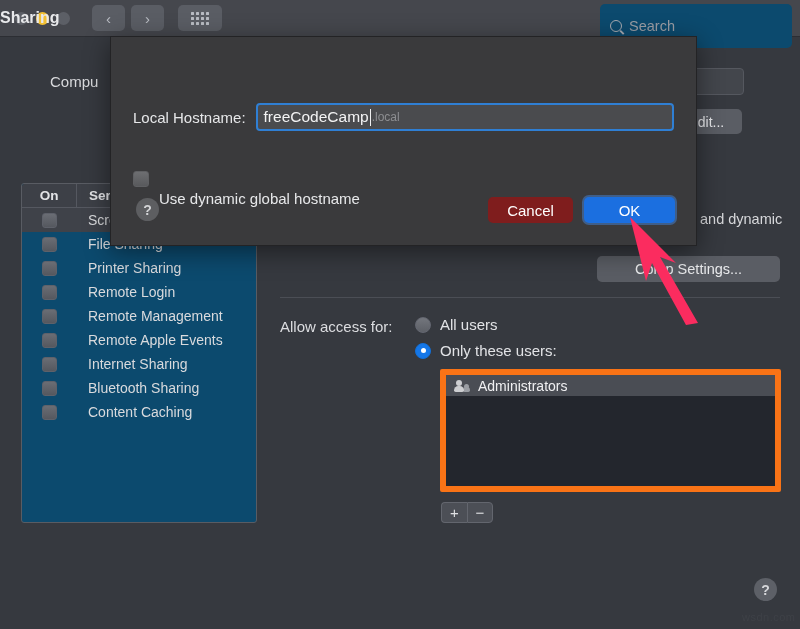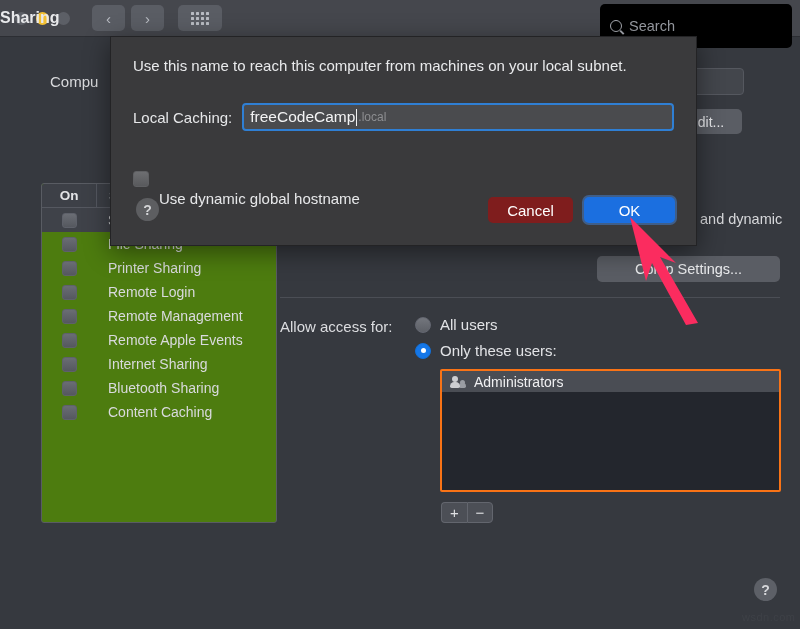--- a/index.html
+++ b/index.html
@@ -38,21 +38,21 @@
   .grid-ico { display: grid; grid-template-columns: repeat(4, 3px); gap: 2px; }
   .grid-ico i { width: 3px; height: 3px; background: #b9bcc3; border-radius: .5px; display: block; }
 
   .wintitle {
     position: absolute; left: 0; right: 0; top: 9px;
     color: #e8e9eb; font-size: 16px; font-weight: 600;
     pointer-events: none;
   }
   .searchbox {
     position: absolute; right: 8px; top: 4px; width: 192px; height: 44px;
-    background: #000000; border-radius: 5px;
+    background: #0c4a6e; border-radius: 5px;
     display: flex; align-items: center; gap: 7px; padding-left: 10px;
   }
   .mag { width: 12px; height: 12px; border: 1.7px solid #a7aab1; border-radius: 50%; position: relative; flex: none; }
   .mag::after { content:""; position:absolute; width:1.7px; height:5px; background:#a7aab1; right:-2px; bottom:-4px; transform: rotate(-45deg); }
   .searchph { color: #9a9da4; font-size: 14.5px; }
 
   
   .cn-label {
     position: absolute; left: 50px; top: 73px;
     color: #d8d9dc; font-size: 15px;
@@ -64,23 +64,22 @@
   .edit-btn {
     position: absolute; left: 680px; top: 109px; width: 62px; height: 25px;
     background: #5a5d64; border-radius: 5px;
     color: #e6e7ea; font-size: 14px;
     display: flex; align-items: center; justify-content: center;
   }
 
   
   .svc-panel {
     position: absolute; left: 21px; top: 183px; width: 236px; height: 340px;
-    background: #4d7c0f; border: 1px solid #595c63; border-radius: 3px;
+    background: #0c4a6e; border: 1px solid #595c63; border-radius: 3px;
     overflow: hidden;
-    margin-left: 20px;
   }
   .svc-head {
     height: 24px; background: #3d4047;
     border-bottom: 1px solid #555860;
     display: flex; align-items: center;
     color: #e3e4e7; font-size: 13.5px; font-weight: 700;
   }
   .svc-head .c-on { width: 54px; text-align: center; }
   .svc-head .c-sep { width: 1px; height: 24px; background: #555860; }
   .svc-head .c-svc { padding-left: 12px; }
@@ -126,21 +125,21 @@
   }
   .radio.on {
     background: #1577e8; border-color: #1370d8;
     display: flex; align-items: center; justify-content: center;
   }
   .radio.on::after { content:""; width:5px; height:5px; border-radius:50%; background:#fff; }
   .radio-lbl { color: #e2e3e6; font-size: 15px; }
 
   .user-list {
     position: absolute; left: 440px; top: 369px; width: 341px; height: 123px;
-    background: #23262d; border: 2px solid #f97316; border-radius: 2px;
+    background: #23262d; border: 6px solid #f97316; border-radius: 2px;
     overflow: hidden;
   }
   .user-row {
     height: 21px; display: flex; align-items: center; gap: 8px;
     padding-left: 8px; background: #4a4d54;
   }
   .user-ico { width: 16px; height: 12px; position: relative; flex: none; }
   .user-ico::before {
     content:""; position:absolute; left:2px; top:0; width:6px; height:6px;
     border-radius:50%; background:#cdced1;
@@ -374,24 +373,23 @@
 
   <div class="pm-group">
     <div class="pm-btn left">+</div>
     <div class="pm-btn right">−</div>
   </div>
 
   <div class="help-btn">?</div>
   <div class="watermark">wsdn.com</div>
 
   <div class="sheet">
-    <div class="sheet-text">Use this name to reach this computer from machines on your local subnet.</div>
 
     <div class="sheet-fieldrow">
-      <span class="sheet-fieldlbl">Local Caching:</span>
+      <span class="sheet-fieldlbl">Local Hostname:</span>
       <div class="hostname-input">
         <span class="hn-val">freeCodeCamp</span>
         <span class="hn-caret"></span>
         <span class="hn-suffix">.local</span>
       </div>
     </div>
 
     <div class="sheet-checkrow">
       <span class="sheet-cb"></span>
       <span class="sheet-cb-lbl">Use dynamic global hostname</span>

